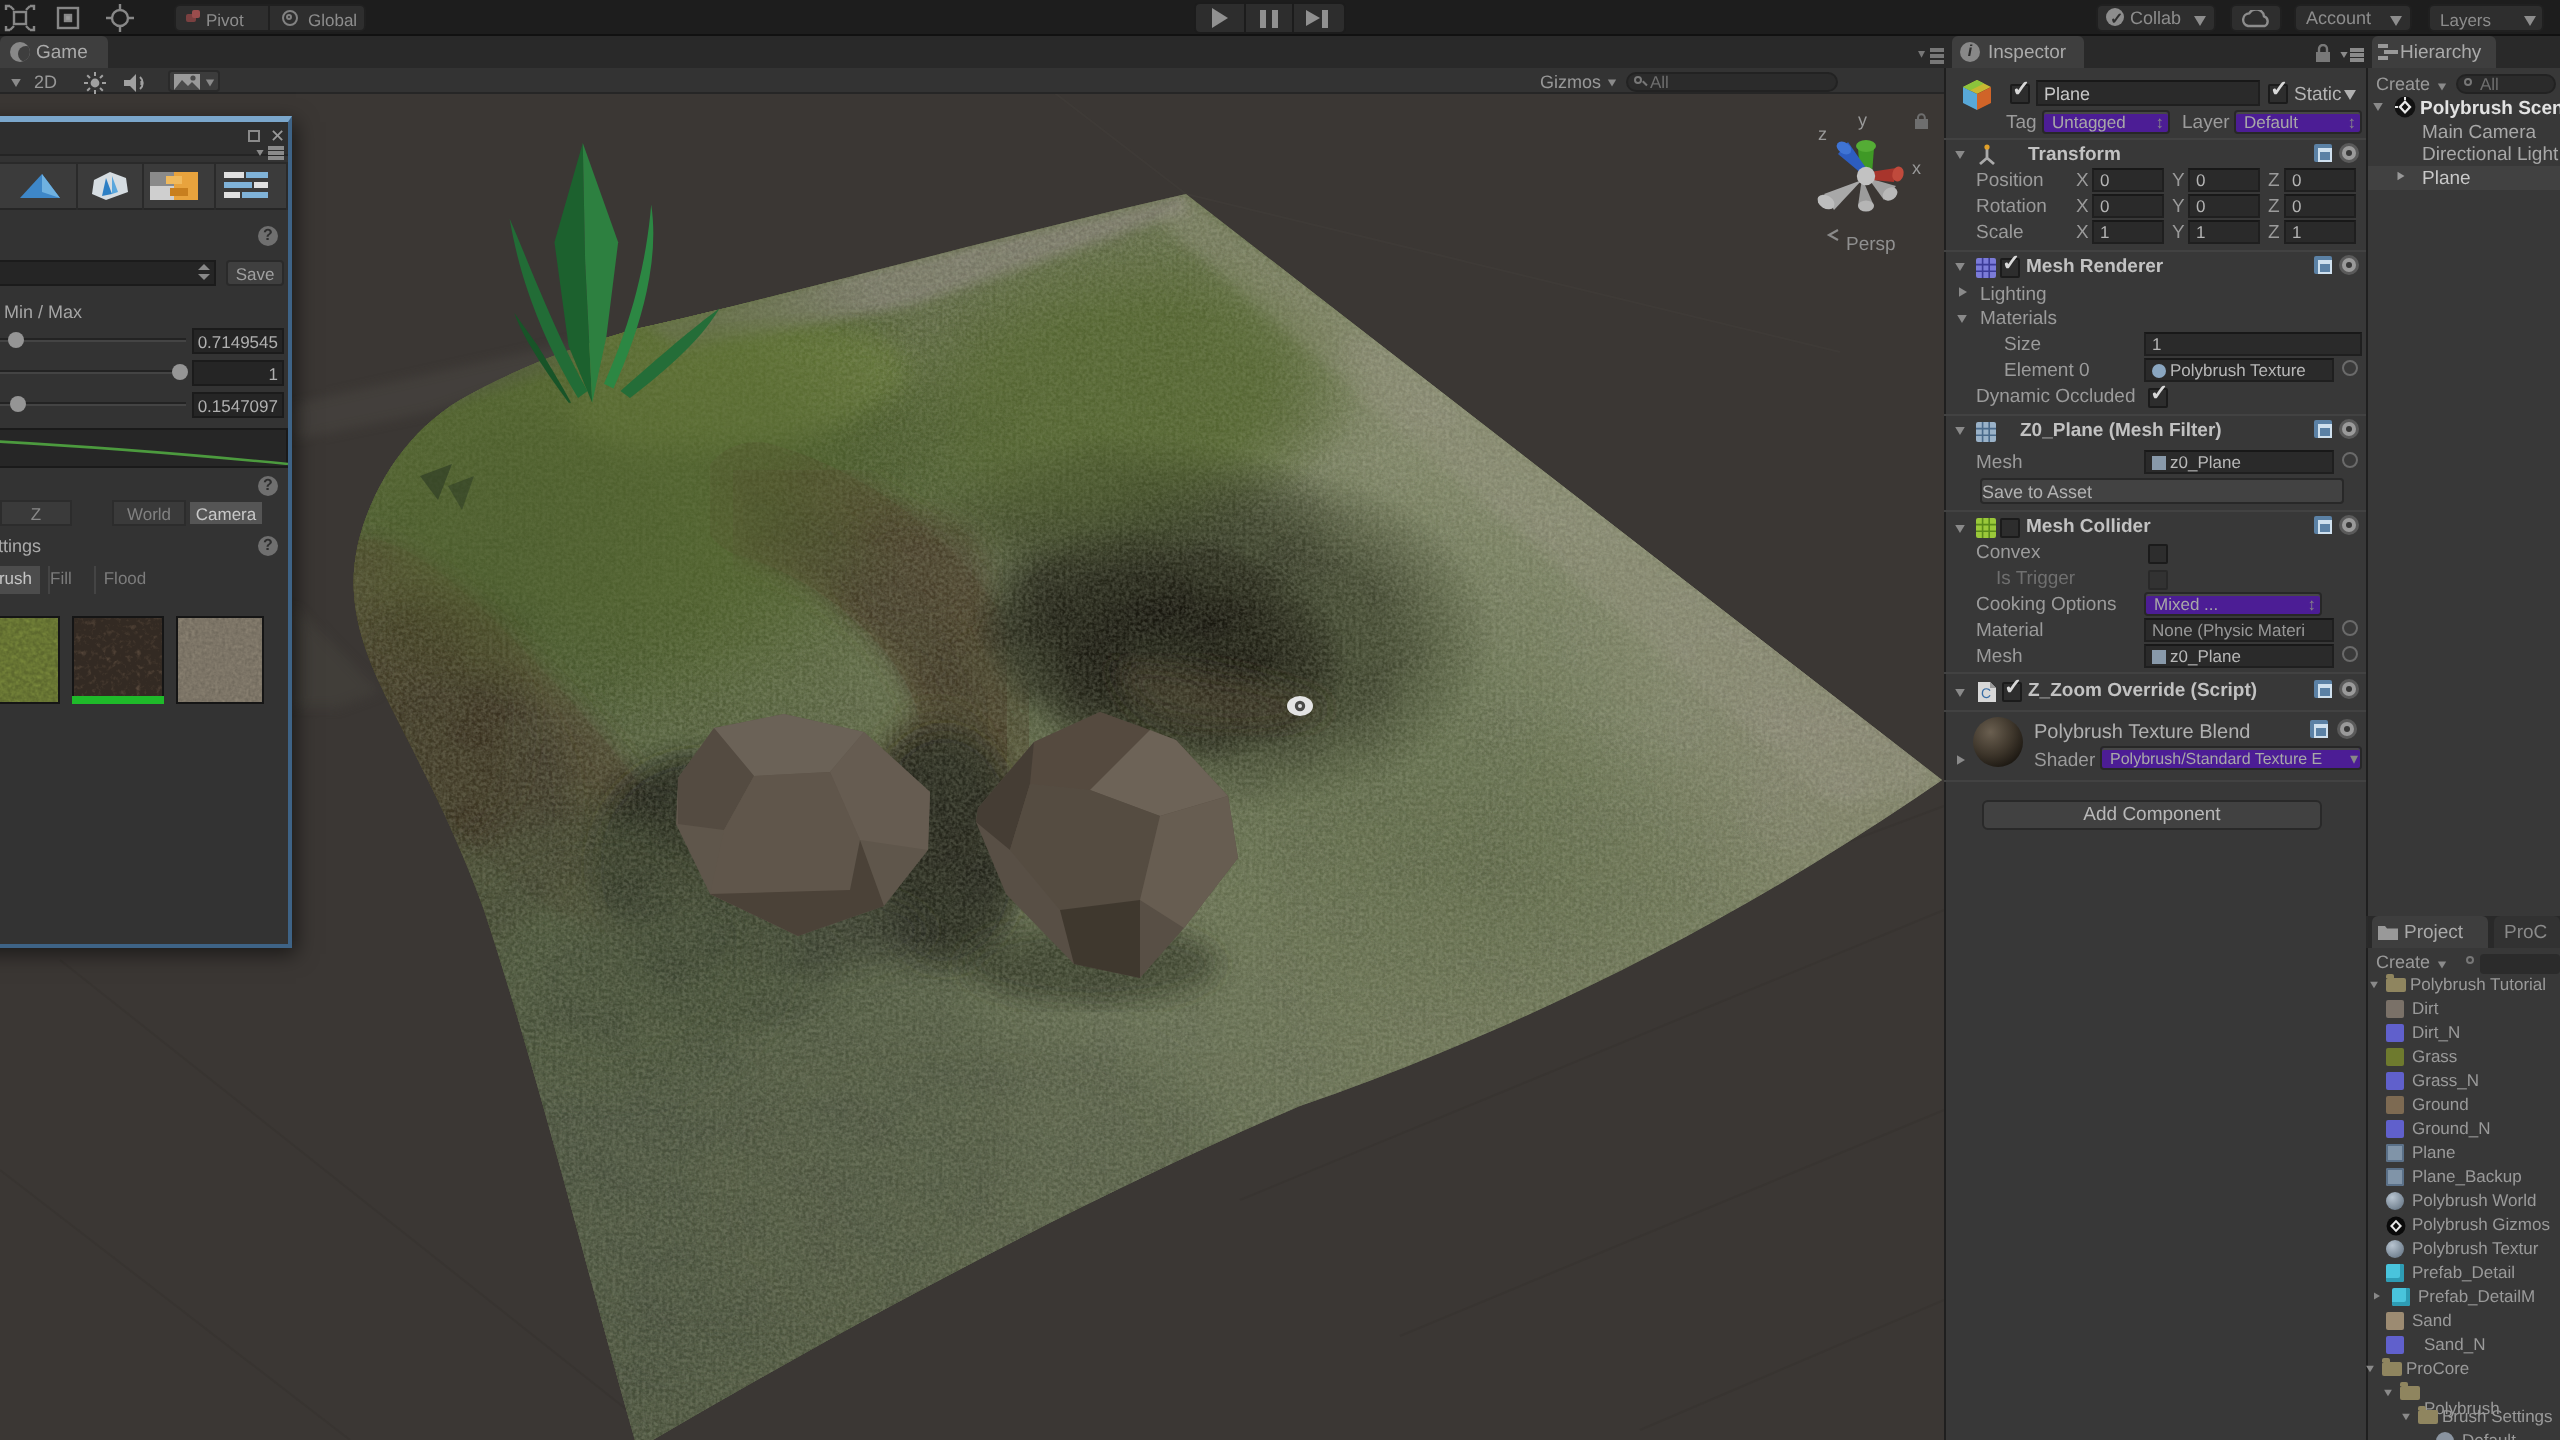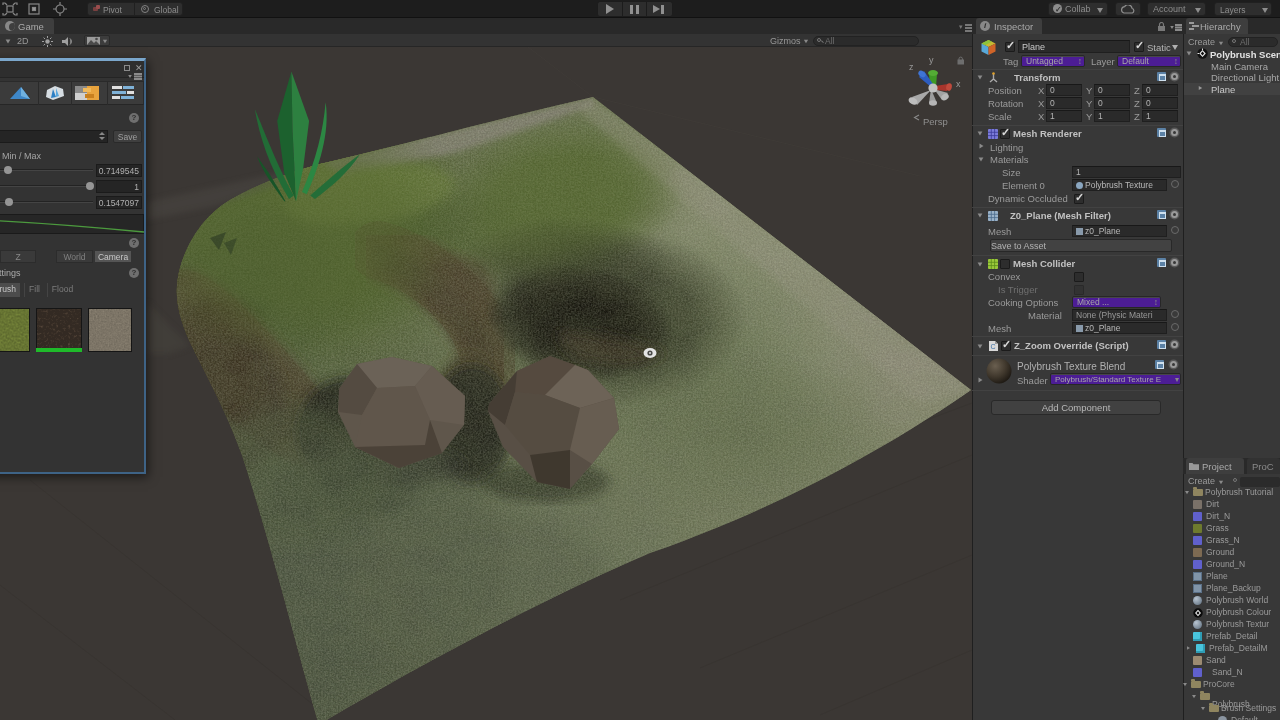--- a/index.html
+++ b/index.html
@@ -381,21 +381,21 @@
 <svg class="abs" style="left:0;top:153px" width="182" height="20" viewBox="0 0 182 20">
       <path d="M0 5 C50 7 120 12 182 18" stroke="#4c9a3e" stroke-width="1.3" fill="none"></path>
     </svg>
 <div class="abs" style="left:167px;top:177px;width:10px;height:10px;border-radius:50%;background:#6f6f6f;color:#2e2e2e;font-size:8px;font-weight:bold;text-align:center;line-height:10px">?</div>
 <div class="abs" style="left:38px;top:189px;width:36px;height:13px;background:#3a3a3a;border:1px solid #2c2c2c;color:#888;font-size:8.5px;text-align:center;line-height:12px">Z</div>
 <div class="abs" style="left:94px;top:189px;width:37px;height:13px;background:#3a3a3a;border:1px solid #2c2c2c;color:#818181;font-size:8.5px;text-align:center;line-height:12px">World</div>
 <div class="abs" style="left:132px;top:189px;width:38px;height:13px;background:#555;border:1px solid #333;color:#c9c9c9;font-size:8.5px;text-align:center;line-height:12px">Camera</div>
 <div class="abs lbl" style="left:26px;top:207px;font-size:9px;color:#ababab">Settings</div>
 <div class="abs" style="left:167px;top:207px;width:10px;height:10px;border-radius:50%;background:#6f6f6f;color:#2e2e2e;font-size:8px;font-weight:bold;text-align:center;line-height:10px">?</div>
 <div class="abs" style="left:10px;top:222px;width:48px;height:14px;background:#4c4c4c;color:#c5c5c5;font-size:8.5px;text-align:right;line-height:13px;padding-right:4px;box-sizing:border-box">Brush</div>
-<div class="abs" style="left:62px;top:222px;width:20px;height:14px;color:#7c7c7c;font-size:8.5px;text-align:center;line-height:13px;border-left:1px solid #444">Fill</div>
+<div class="abs" style="left:62px;top:222px;width:20px;height:14px;color:#7c7c7c;font-size:8.5px;line-height:13px;border-left:1px solid #444">Fill</div>
 <div class="abs" style="left:85px;top:222px;width:30px;height:14px;color:#7c7c7c;font-size:8.5px;text-align:center;line-height:13px;border-left:1px solid #444">Flood</div>
 <svg class="abs" style="left:26px;top:247px" width="42" height="44" viewBox="0 0 42 44">
       <defs>
         <filter id="tg">
           <feTurbulence type="fractalNoise" baseFrequency="0.5" numOctaves="2" seed="4"></feTurbulence>
           <feColorMatrix type="matrix" values="0 0 0 0 0 0 0 0 0 0 0 0 0 0 0 0.8 0.8 0.8 0 -0.5"></feColorMatrix>
           <feComposite in2="SourceAlpha" operator="in"></feComposite>
         </filter>
       </defs>
       <rect width="42" height="44" fill="#7e8e3e"></rect>
@@ -537,21 +537,21 @@
 <div class="cb" style="left:1000px;top:259px"></div>
 <div class="abs bold" style="left:1013px;top:258px">Mesh Collider</div>
 <div class="bicon" style="left:1157px;top:258px"></div>
     <div class="gear" style="left:1171px;top:259px"></div>
 <div class="abs lbl" style="left:988px;top:271px">Convex</div>
 <div class="cb" style="left:1074px;top:272px"></div>
 <div class="abs lbl dim" style="left:998px;top:284px">Is Trigger</div>
 <div class="cb" style="left:1074px;top:285px;opacity:.5"></div>
 <div class="abs lbl" style="left:988px;top:297px">Cooking Options</div>
 <div class="dd" style="left:1072px;top:296px;width:89px">Mixed ...<span style="position:absolute;right:2px;color:#888">↕</span></div>
-<div class="abs lbl" style="left:1028px;top:310px">Material</div>
+<div class="abs lbl" style="left:988px;top:310px">Material</div>
 <div class="f" style="left:1072px;top:309px;width:95px;color:#989898">None (Physic Materi</div>
 <div class="obi" style="left:1171px;top:310px;width:8px;height:8px"></div>
 <div class="abs lbl" style="left:988px;top:323px">Mesh</div>
 <div class="f" style="left:1072px;top:322px;width:95px;color:#b8b8b8"><span style="display:inline-block;width:7px;height:7px;background:#8899aa;margin-right:2px;vertical-align:-1px"></span>z0_Plane</div>
 <div class="obi" style="left:1171px;top:323px;width:8px;height:8px"></div>
 <div class="abs" style="left:972px;top:336px;width:211px;height:1px;background:#2b2b2b;border-top:1px solid #424242"></div>
 
 <div class="abs tri-d" style="left:977px;top:344px;transform:scale(.8)"></div>
 <svg class="abs" style="left:988px;top:340px" width="11" height="12" viewBox="0 0 11 12">
       <path d="M1 1 H7 L10 4 V11 H1 Z" fill="#d8d8d8"></path>
@@ -641,21 +641,21 @@
 <div class="pi me" style="left:1193px;top:572px"></div>
     <div class="pt" style="left:1206px;top:571px">Plane</div>
 <div class="pi me" style="left:1193px;top:584px"></div>
     <div class="pt" style="left:1206px;top:583px">Plane_Backup</div>
 <div class="pi sp" style="left:1193px;top:596px"></div>
     <div class="pt" style="left:1206px;top:595px">Polybrush World</div>
 <svg class="abs" style="left:1193px;top:608px" width="10" height="10" viewBox="0 0 11 11">
       <circle cx="5.5" cy="5.5" r="5.2" fill="#0a0a0a"></circle>
       <path d="M5.5 2 L8.8 5.5 L5.5 9 L2.2 5.5 Z M5.5 3.6 L3.8 5.5 L5.5 7.4 L7.2 5.5 Z" fill="#e8e8e8" fill-rule="evenodd"></path>
     </svg>
-    <div class="pt" style="left:1206px;top:607px">Polybrush Colour</div>
+    <div class="pt" style="left:1206px;top:607px">Polybrush Gizmos</div>
 <div class="pi sp" style="left:1193px;top:620px"></div>
     <div class="pt" style="left:1206px;top:619px">Polybrush Textur</div>
 <div class="pi cu" style="left:1193px;top:632px"></div>
     <div class="pt" style="left:1206px;top:631px">Prefab_Detail</div>
 <div class="abs tri-r" style="left:1186px;top:645px;transform:scale(.6);border-left-color:#888"></div>
     <div class="pi cu" style="left:1196px;top:644px"></div>
     <div class="pt" style="left:1209px;top:643px">Prefab_DetailM</div>
 <div class="pi" style="left:1193px;top:656px;background:#9c8b72"></div>
     <div class="pt" style="left:1206px;top:655px">Sand</div>
 <div class="pi" style="left:1193px;top:668px;background:#6060cc"></div>

